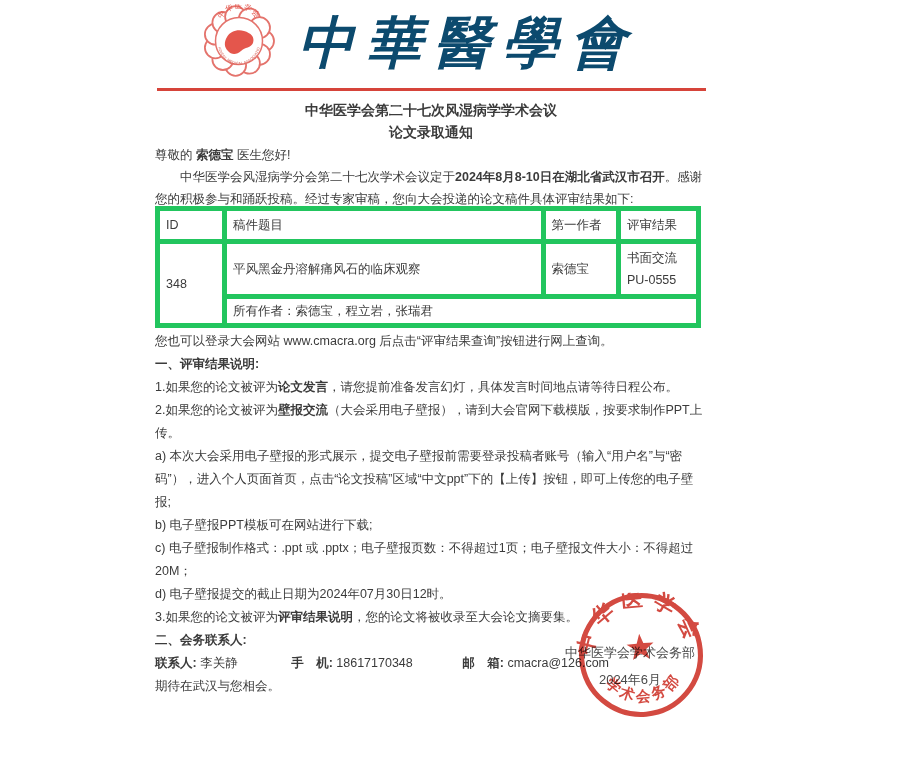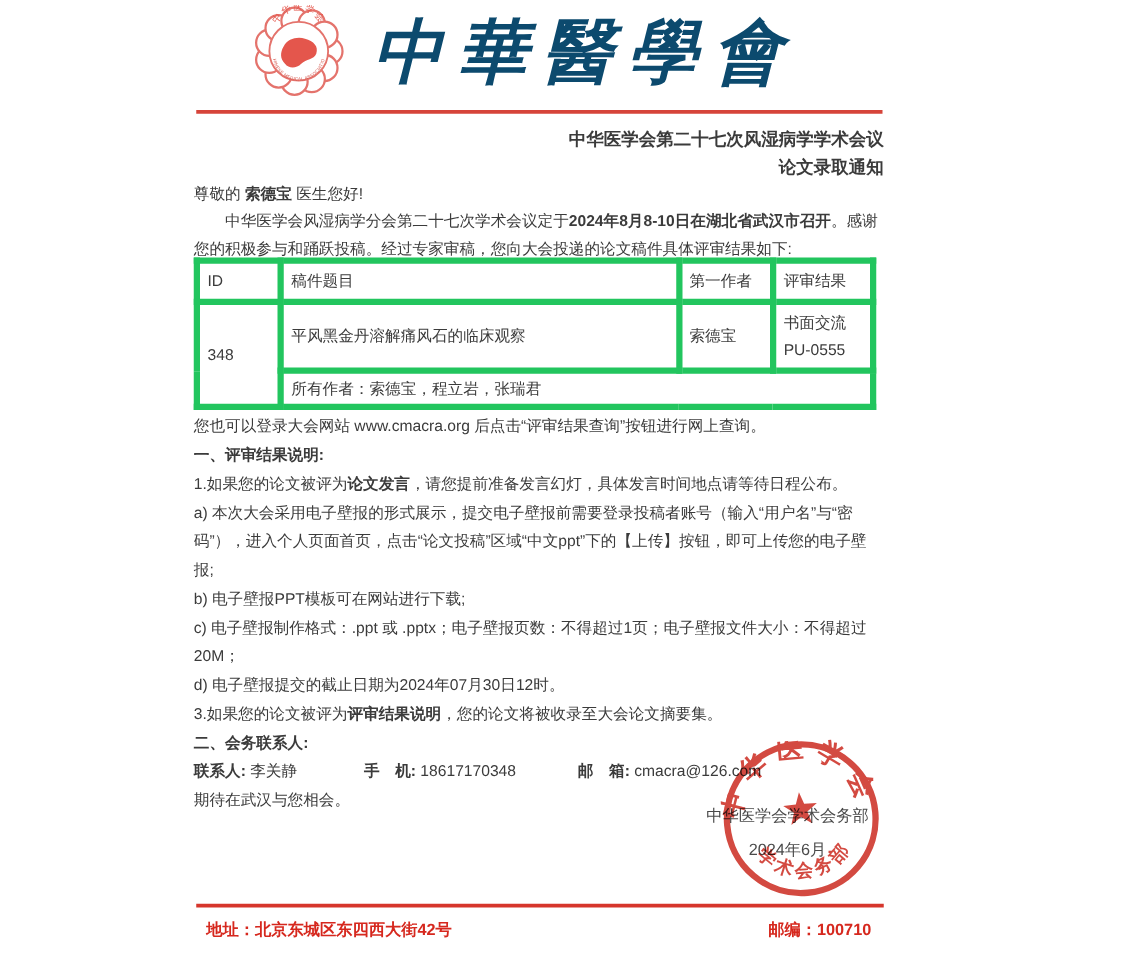--- a/index.html
+++ b/index.html
@@ -9,21 +9,21 @@
   
   .logo{position:absolute;left:183px;top:4px;width:112px;height:76px;}
   .calligraphy{position:absolute;left:298px;top:2px;width:360px;height:84px;
                font-family:"DejaVu Serif","Liberation Serif",serif;font-style:italic;font-weight:700;
                font-size:56px;line-height:80px;letter-spacing:12px;color:#0c4a6e;white-space:nowrap;}
   .head-rule{position:absolute;left:157px;top:88px;width:549px;height:3px;background:#d6443a;}
 
   
   .content{position:absolute;left:155px;top:100px;width:552px;font-size:12.5px;}
   .content p{margin:0;line-height:22px;}
-  .doc-title{text-align:right;font-weight:700;font-size:14px;}
+  .doc-title{text-align:center;font-weight:700;font-size:14px;font-family:Liberation Mono, monospace;}
   .ln{line-height:23px !important;}
   .intro{text-indent:2em;}
   b{font-weight:700;}
 
   
   table.review{border-collapse:collapse;width:546px;margin-top:-4px;margin-bottom:2px;
                font-size:12.5px;color:#3b3b3b;}
   table.review td{border:5px solid #22c55e;padding:2px 6px;vertical-align:middle;text-align:left;}
   td.c-id{width:55px;}  td.c-title{width:350px;margin-top:43px;}  td.c-auth{width:66px;}  td.c-res{width:69px;}
   tr.hdr td{height:24px;}
@@ -118,20 +118,23 @@
     </tbody>
       </table>
 
     <p class="ln">您也可以登录大会网站 www.cmacra.org 后点击“评审结果查询”按钮进行网上查询。</p>
 
     <p class="ln"><b>一、评审结果说明:</b></p>
 
     <p class="ln">
       <span>1.如果您的论文被评为</span><b>论文发言</b><span>，请您提前准备发言幻灯，具体发言时间地点请等待日程公布。</span>
     </p>
+    <p class="ln">
+      <span>2.如果您的论文被评为</span><b>壁报交流</b><span>（大会采用电子壁报），请到大会官网下载模版，按要求制作PPT上传。</span>
+    </p>
     <p class="ln">a) 本次大会采用电子壁报的形式展示，提交电子壁报前需要登录投稿者账号（输入“用户名”与“密码”），进入个人页面首页，点击“论文投稿”区域“中文ppt”下的【上传】按钮，即可上传您的电子壁报;</p>
     <p class="ln">b) 电子壁报PPT模板可在网站进行下载;</p>
     <p class="ln">c) 电子壁报制作格式：.ppt 或 .pptx；电子壁报页数：不得超过1页；电子壁报文件大小：不得超过20M；</p>
     <p class="ln">d) 电子壁报提交的截止日期为2024年07月30日12时。</p>
     <p class="ln">
       <span>3.如果您的论文被评为</span><b>评审结果说明</b><span>，您的论文将被收录至大会论文摘要集。</span>
     </p>
 
     <p class="ln"><b>二、会务联系人:</b></p>
 
@@ -158,18 +161,14 @@
     <text font-size="21" font-weight="700" fill="#cf362c" letter-spacing="8">
       <textPath href="#stampTopArc" startOffset="50%" text-anchor="middle">中华医学会</textPath>
     </text>
     <polygon fill="#cf362c" points="62,41 65.3,50.5 75.3,50.7 67.3,56.7 70.2,66.3 62,60.6 53.8,66.3 56.7,56.7 48.7,50.7 58.7,50.5"></polygon>
     <path id="stampBotArc" d="M 25 88 A 45 45 0 0 0 99 88" fill="none"></path>
     <text font-size="14.5" font-weight="700" fill="#cf362c" letter-spacing="3">
       <textPath href="#stampBotArc" startOffset="50%" text-anchor="middle">学术会务部</textPath>
     </text>
   </svg>
 
-  <div class="footer">
-    <span class="addr">地址：北京东城区东四西大街42号</span>
-    <span class="zip">邮编：100710</span>
-  </div>
 
 </div>
 
 </body></html>

